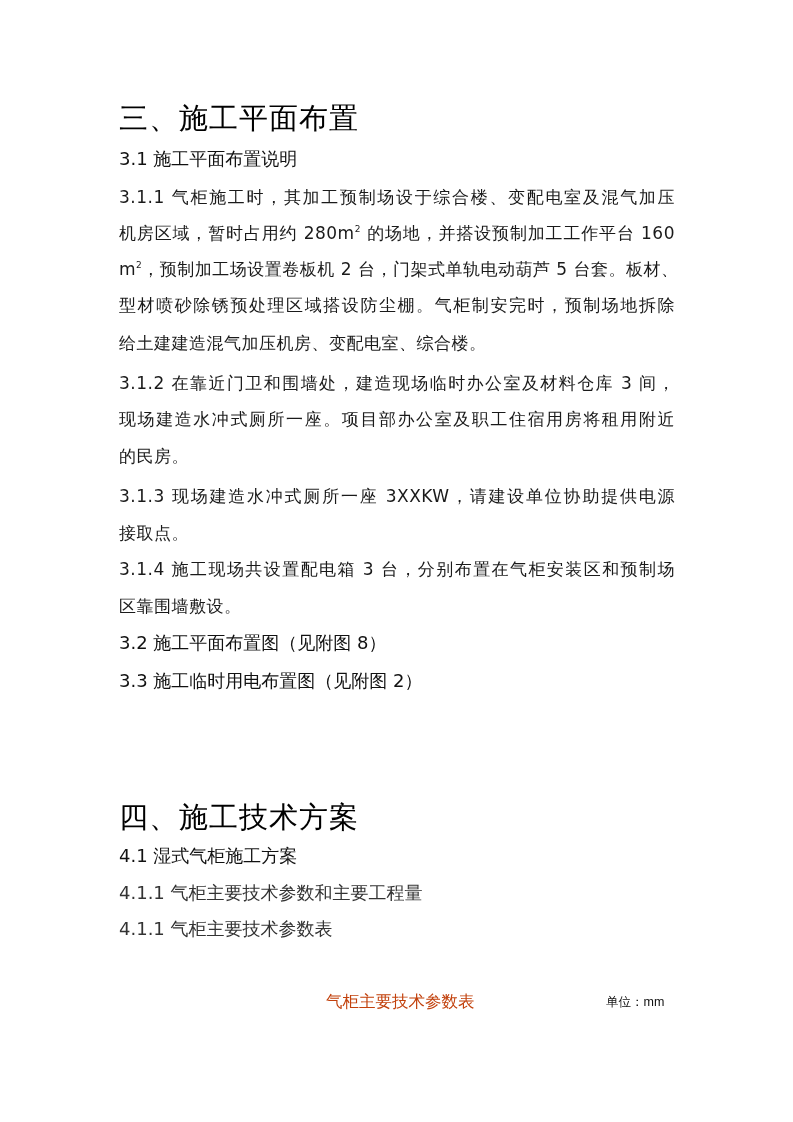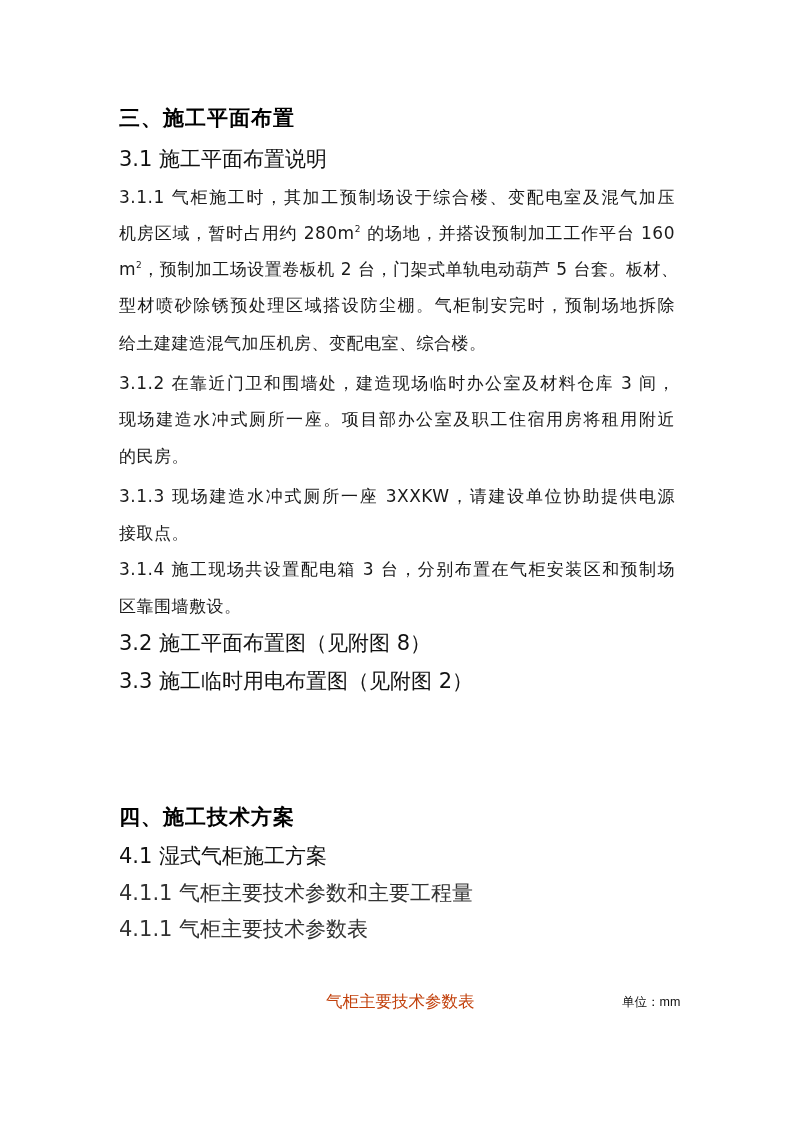--- a/index.html
+++ b/index.html
@@ -28,44 +28,44 @@
       line-height: 22px;
       color: #1a1a1a;
     }
     .justify {
       width: 556px;
       text-align: justify;
       text-align-last: justify;
       letter-spacing: 0.5px;
     }
     .h1 {
-      font-size: 21px;
-      font-weight: bold;
+      font-size: 29px;
+      font-weight: normal;
       color: #000000;
       line-height: 26px;
       letter-spacing: 1px;
     }
     .h2 {
-      font-size: 21px;
+      font-size: 18px;
       color: #111111;
     }
     .table-caption {
       position: absolute;
       top: 990px;
       left: 326px;
       font-size: 16.5px;
       line-height: 22px;
       color: #c2410c;
       white-space: nowrap;
       font-family: "Liberation Sans", "DejaVu Sans", sans-serif;
     }
     .unit-label {
       position: absolute;
       top: 993px;
-      left: 622px;
+      left: 606px;
       font-size: 12.5px;
       line-height: 18px;
       color: #111;
       white-space: nowrap;
       font-family: "Liberation Sans", "DejaVu Sans", sans-serif;
     }
     sup {
       font-size: 9px;
       line-height: 0;
       vertical-align: 7px;

